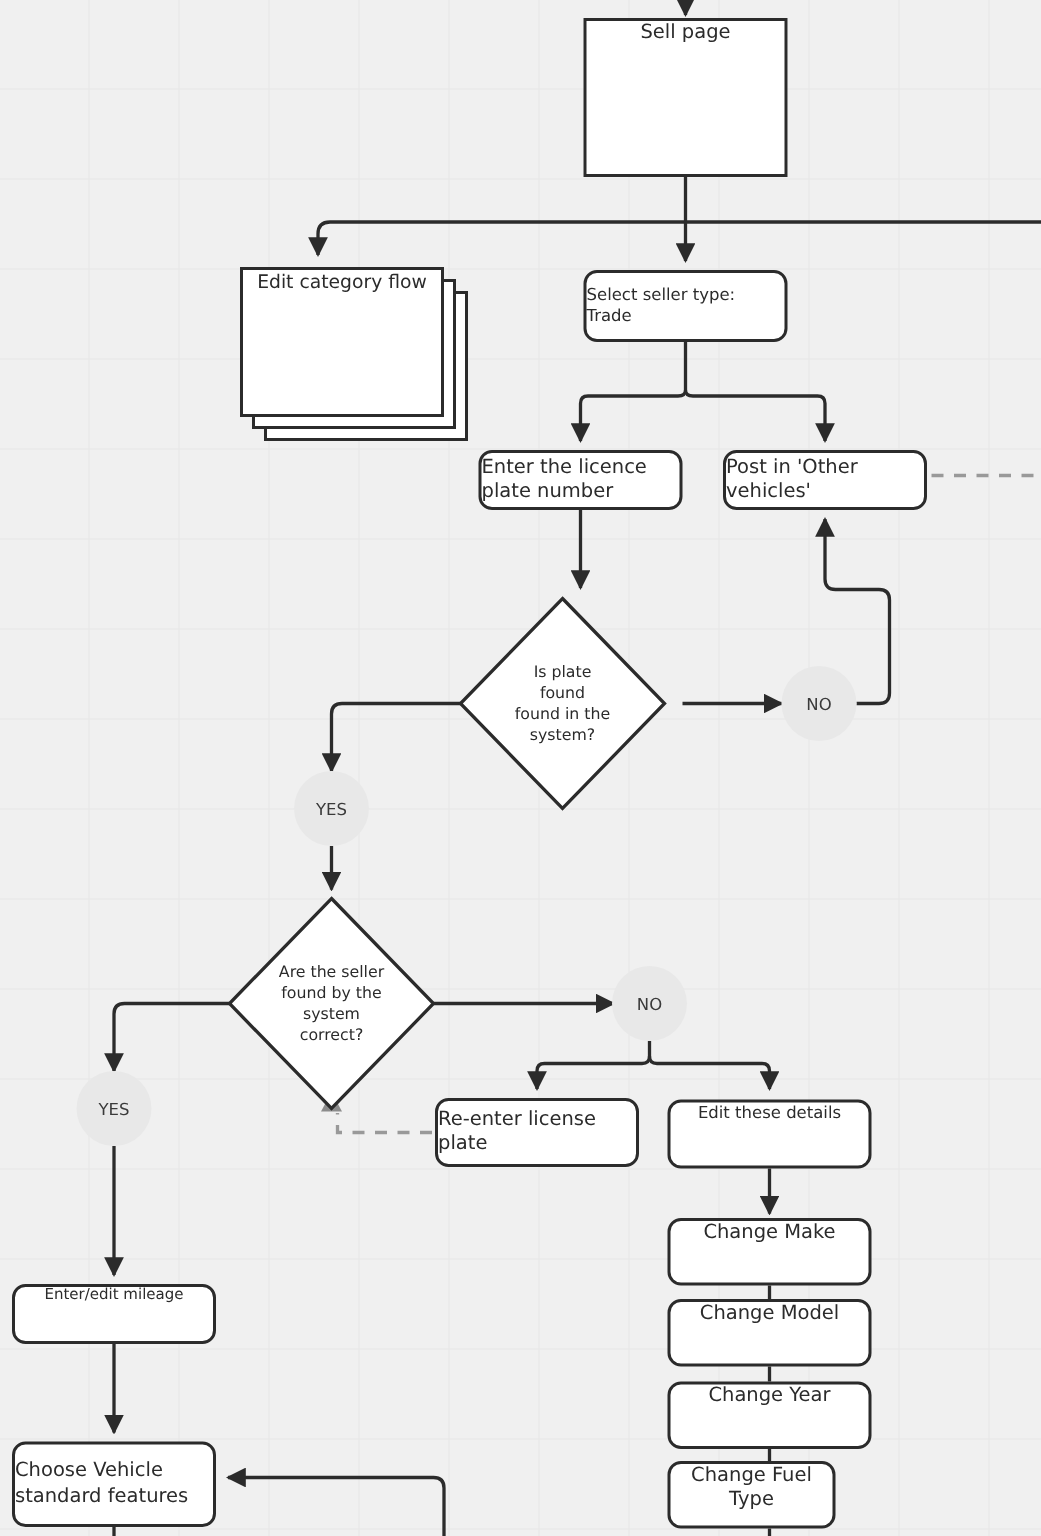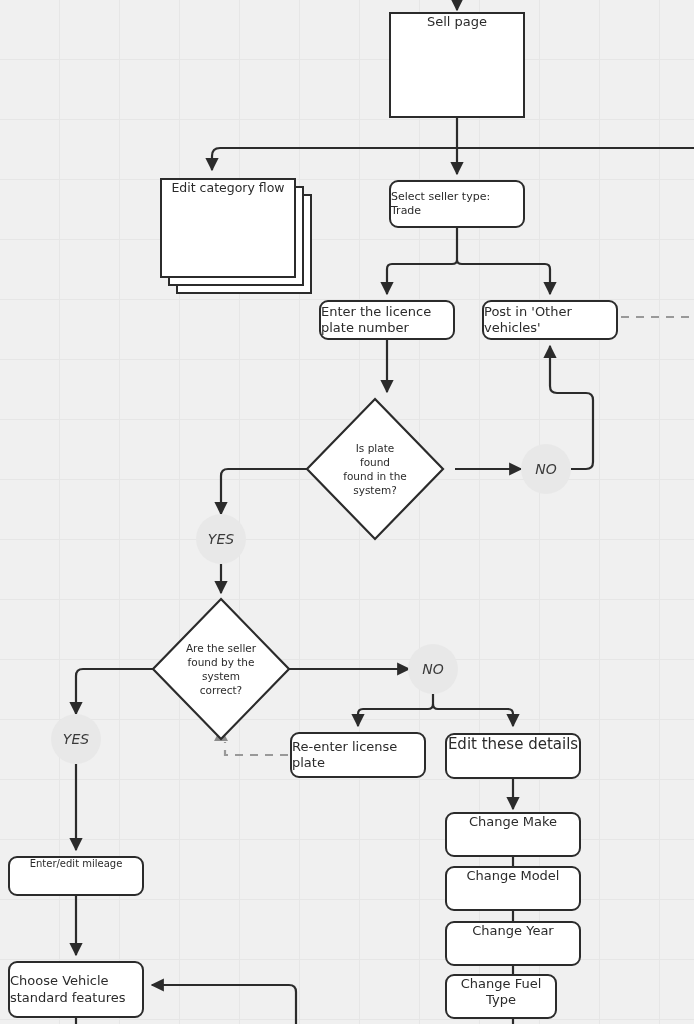--- a/index.html
+++ b/index.html
@@ -67,22 +67,21 @@
   }
   .badge {
     position: absolute;
     box-sizing: border-box;
     border-radius: 50%;
     background: #e8e8e8;
     color: #3a3a3a;
     display: flex;
     align-items: center;
     justify-content: center;
-    font-size: 14px;
-    font-style: italic;
+    font-size: 11px;
   }
 </style>
 </head>
 <body>
 
 <div id="canvas">
 
   <svg class="edges" viewBox="0 0 694 1024" xmlns="http://www.w3.org/2000/svg">
     <defs>
       <marker id="arrow" viewBox="0 0 10 10" refX="9" refY="5" markerWidth="6" markerHeight="6" orient="auto-start-reverse">
@@ -211,21 +210,21 @@
 
   <div class="badge" style="left:51px; top:714px; width:50px; height:50px;">
     <span>YES</span>
   </div>
 
   <div class="node rounded" style="left:290px; top:732px; width:136px; height:46px; font-size:13px; flex-direction:column;">
     <span>Re-enter license</span>
     <span>plate</span>
   </div>
 
-  <div class="node rounded" style="left:445px; top:733px; width:136px; height:46px; font-size:15px;">
+  <div class="node rounded" style="left:445px; top:733px; width:136px; height:46px; font-size:11px;">
     <span>Edit these details</span>
   </div>
 
   <div class="node rounded" style="left:445px; top:812px; width:136px; height:45px; font-size:13px;">
     <span>Change Make</span>
   </div>
 
   <div class="node rounded" style="left:445px; top:866px; width:136px; height:45px; font-size:13px;">
     <span>Change Model</span>
   </div>

